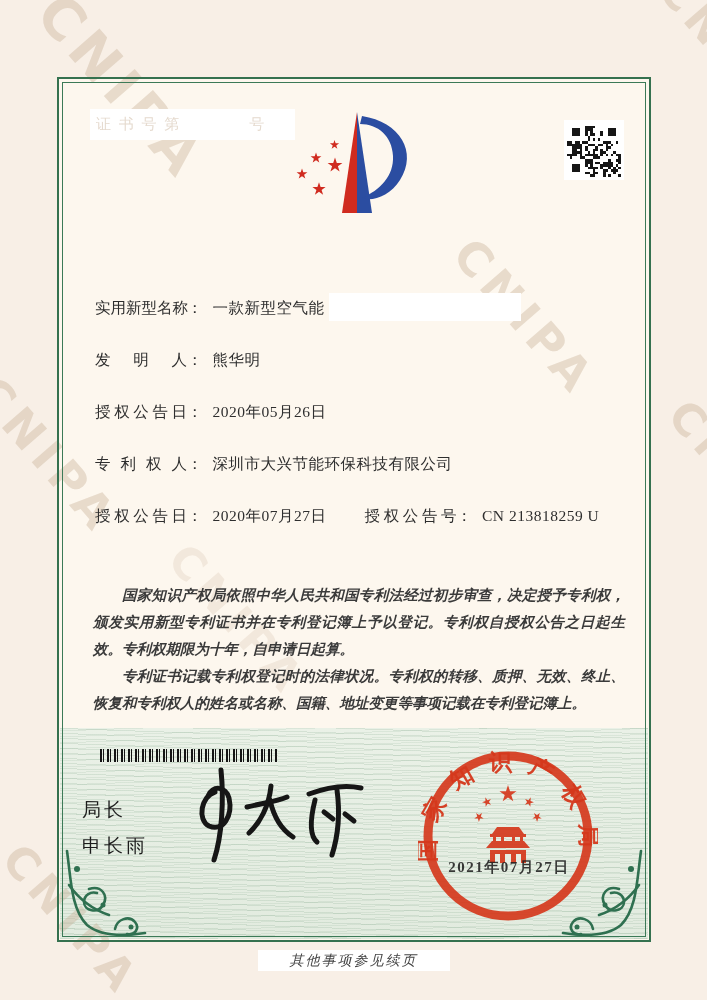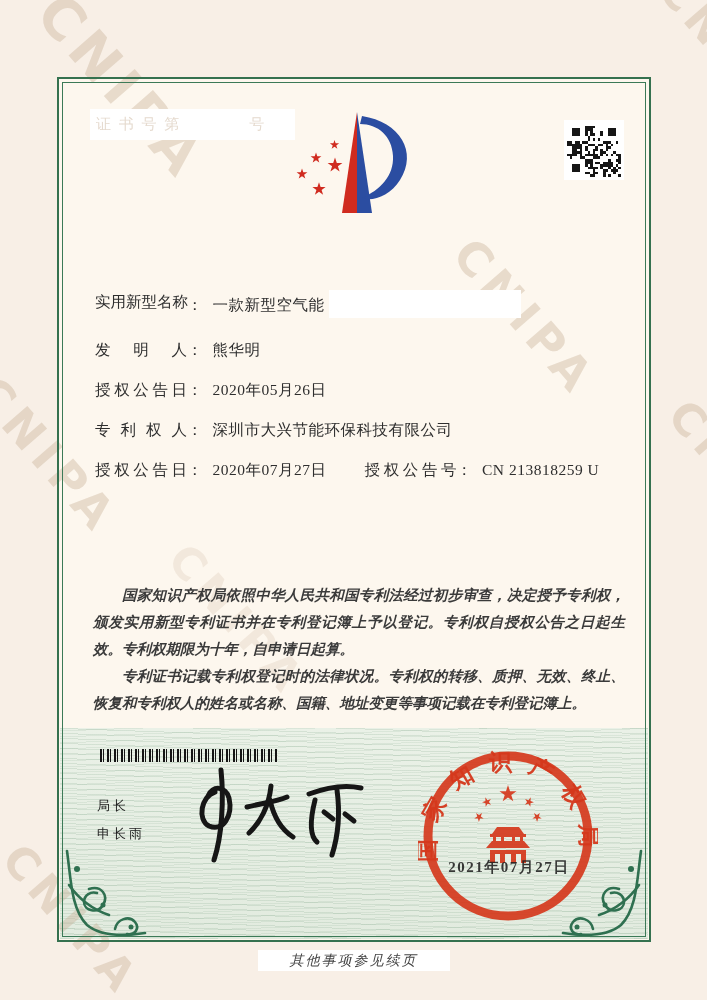--- a/index.html
+++ b/index.html
@@ -29,21 +29,21 @@
   .logo{position:absolute;left:296px;top:106px;z-index:5;}
   .qr{position:absolute;left:564px;top:120px;width:60px;height:60px;background:#fff;padding:3px;box-sizing:border-box;z-index:5;}
   .qr-grid{width:54px;height:54px;display:grid;grid-template-columns:repeat(21,1fr);grid-template-rows:repeat(21,1fr);}
   .qr-grid i{background:transparent;}
   .qr-grid i.b{background:#161616;}
   .title{position:absolute;left:0;right:0;top:218px;text-align:center;font-size:34px;font-weight:700;
       letter-spacing:13px;text-indent:13px;color:#141414;z-index:5;}
 
   
   .fields{position:absolute;left:95px;top:292px;right:78px;z-index:5;font-size:15.5px;color:#2e2e2e;}
-  .frow{line-height:20px;margin-bottom:20px;white-space:nowrap;}
+  .frow{line-height:32px;margin-bottom:20px;white-space:nowrap;}
   .frow.addr{margin-bottom:12px;}
   .flabel{display:inline-block;width:92px;text-align:justify;text-align-last:justify;vertical-align:top;}
   .fcolon{margin-right:10px;}
   .fval{letter-spacing:.5px;}
   .redact-inline{display:inline-block;background:#fff;height:28px;vertical-align:middle;transform:translateY(-2px);margin-left:4px;z-index:5;}
   .rd-name{width:192px;}
   .rd-no{width:178px;}
   .pair2{margin-left:38px;}
 
   
@@ -53,22 +53,22 @@
 
   
   .green{position:absolute;left:60px;right:59px;top:728px;bottom:61px;z-index:2;
      background:
        repeating-linear-gradient(2deg, rgba(122,162,132,.20) 0 1px, rgba(0,0,0,0) 1px 5px),
        repeating-linear-gradient(-2deg, rgba(122,162,132,.14) 0 1px, rgba(0,0,0,0) 1px 6px),
        linear-gradient(#eaf1e7,#e2ebdf);}
   .barcode{position:absolute;left:100px;top:749px;width:178px;height:13px;z-index:5;
      background:repeating-linear-gradient(90deg,#151515 0 2px,rgba(0,0,0,0) 2px 3px,#151515 3px 4px,
         rgba(0,0,0,0) 4px 7px,#151515 7px 9px,rgba(0,0,0,0) 9px 10px,#151515 10px 11px,rgba(0,0,0,0) 11px 14px);}
-  .director{position:absolute;left:97px;top:797px;z-index:5;font-family:Liberation Sans, sans-serif;
-     font-size:13px;color:#1c1c1c;letter-spacing:3px;}
+  .director{position:absolute;left:82px;top:797px;z-index:5;font-family:Liberation Sans, sans-serif;
+     font-size:19px;color:#1c1c1c;letter-spacing:3px;}
   .director div{margin-bottom:10px;}
   .sig{position:absolute;left:185px;top:760px;z-index:5;}
   .seal{position:absolute;left:418px;top:748px;z-index:5;}
   .seal-date{position:absolute;left:424px;top:858px;width:170px;text-align:center;z-index:6;
      font-size:15px;font-weight:700;color:#1f1f1f;opacity:.88;letter-spacing:1.5px;}
   .pagefoot{position:absolute;left:60px;right:59px;top:910px;text-align:center;z-index:5;
      font-size:13.5px;letter-spacing:3px;color:#222;}
   .corner{position:absolute;z-index:4;}
   .corner-l{left:61px;top:845px;}
   .corner-r{right:60px;top:845px;transform:scaleX(-1);}

